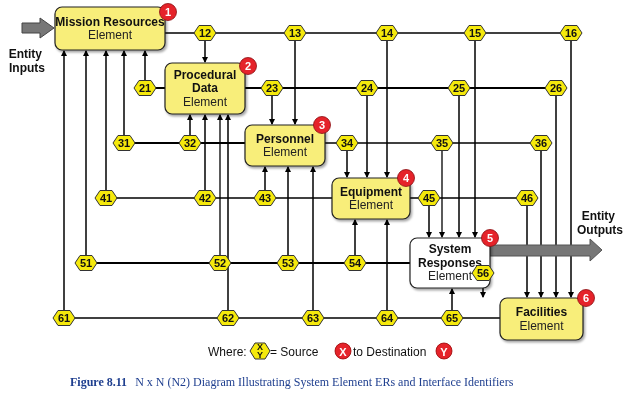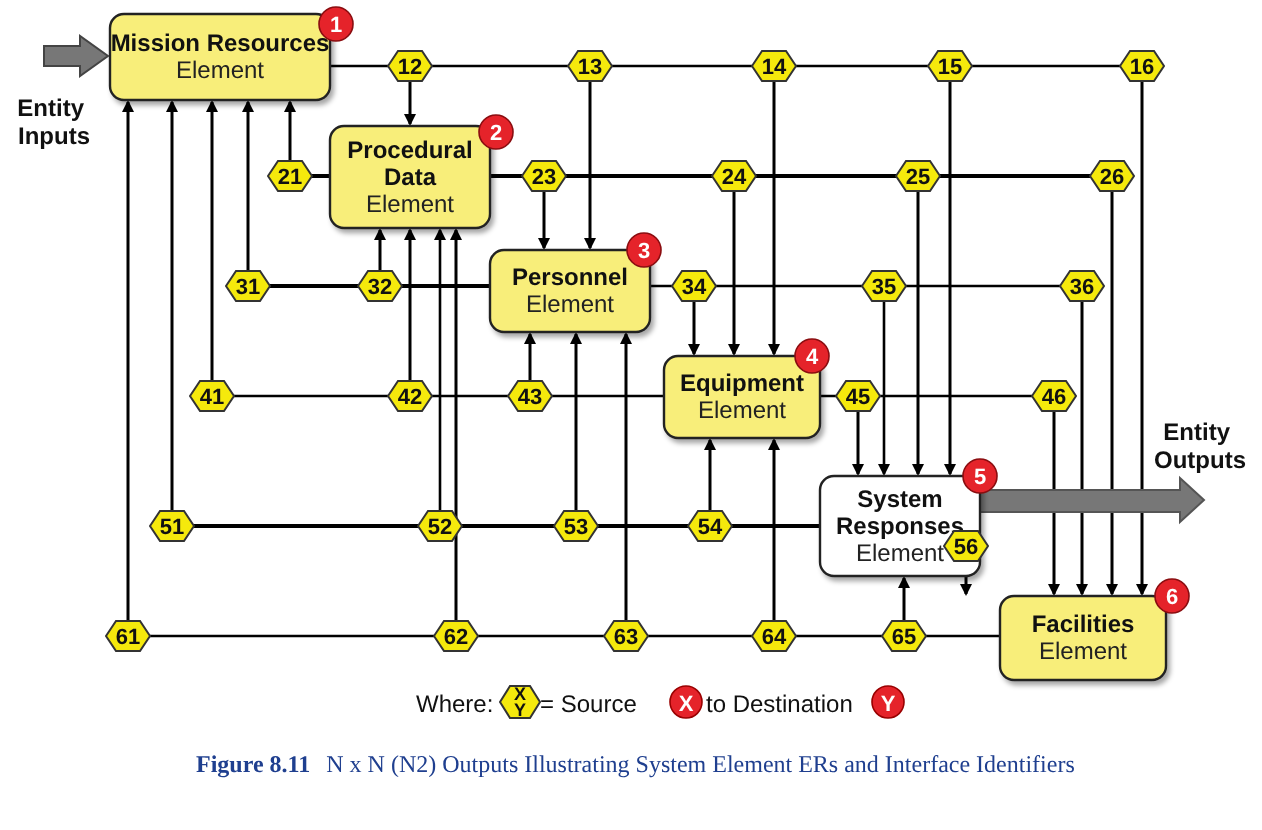--- a/index.html
+++ b/index.html
@@ -5,21 +5,21 @@
   html, body { margin:0; padding:0; background:#ffffff; }
   body { width:631px; height:415px; position:relative; overflow:hidden; font-family:"Liberation Sans", sans-serif; }
   #diagram { position:absolute; left:0; top:0; }
   .box-title { font-weight:bold; font-size:12px; fill:#111; }
   .box-sub { font-size:12px; fill:#222; }
   .hex-label { font-weight:bold; font-size:11px; fill:#111; }
   .badge-label { font-weight:bold; font-size:11px; fill:#ffffff; }
   .side-label { font-weight:bold; font-size:12px; fill:#111; }
   .legend-text { font-size:12px; fill:#111; }
   #caption { position:absolute; left:70px; top:375px; width:500px; font-family:"Liberation Serif", serif; font-size:12px; color:#1f3f8f; line-height:15px; text-align:justify; }
-  #caption .fig { font-weight:bold; margin-right:8px;margin-left:28px; }
+  #caption .fig { font-weight:bold; margin-right:8px; }
 </style>
 </head>
 <body>
 
 <svg id="diagram" width="631" height="370" viewBox="0 0 631 370" xmlns="http://www.w3.org/2000/svg">
   <defs>
     <marker id="arr" markerWidth="6" markerHeight="6" refX="5" refY="3" orient="auto" markerUnits="userSpaceOnUse">
       <path d="M0,0 L6,3 L0,6 z" fill="#000"></path>
     </marker>
     <filter id="shadow" x="-10%" y="-10%" width="130%" height="140%">
@@ -276,13 +276,13 @@
       <text x="343" y="355.5" text-anchor="middle" class="badge-label">X</text>
     </g>
     <text x="353" y="356" class="legend-text">to Destination</text>
     <g>
       <circle cx="444" cy="351" r="8" fill="#e5232a" stroke="#900" stroke-width="0.8"></circle>
       <text x="444" y="355.5" text-anchor="middle" class="badge-label">Y</text>
     </g>
   </g>
 </svg>
 
-<div id="caption"><span class="fig">Figure 8.11</span><span>N x N (N2) Outputs Illustrating System Element ERs and Interface Identifiers</span></div>
+<div id="caption"><span class="fig">Figure 8.11</span><span>N x N (N2) Diagram Illustrating System Element ERs and Interface Identifiers</span></div>
 
 </body></html>

